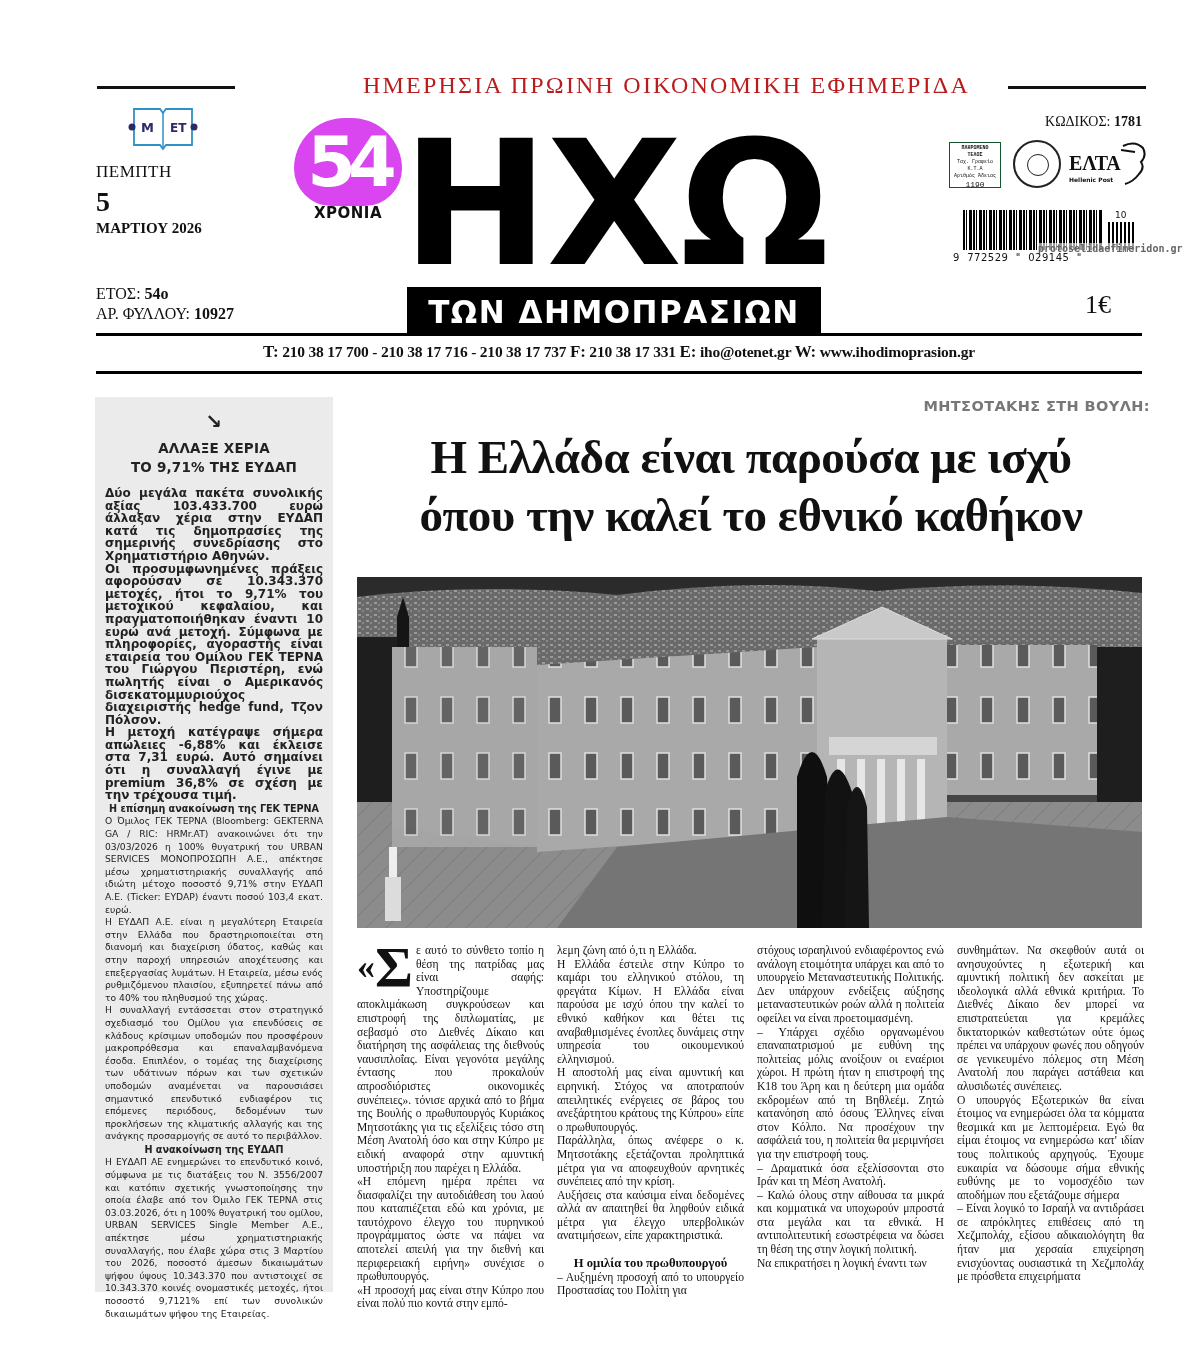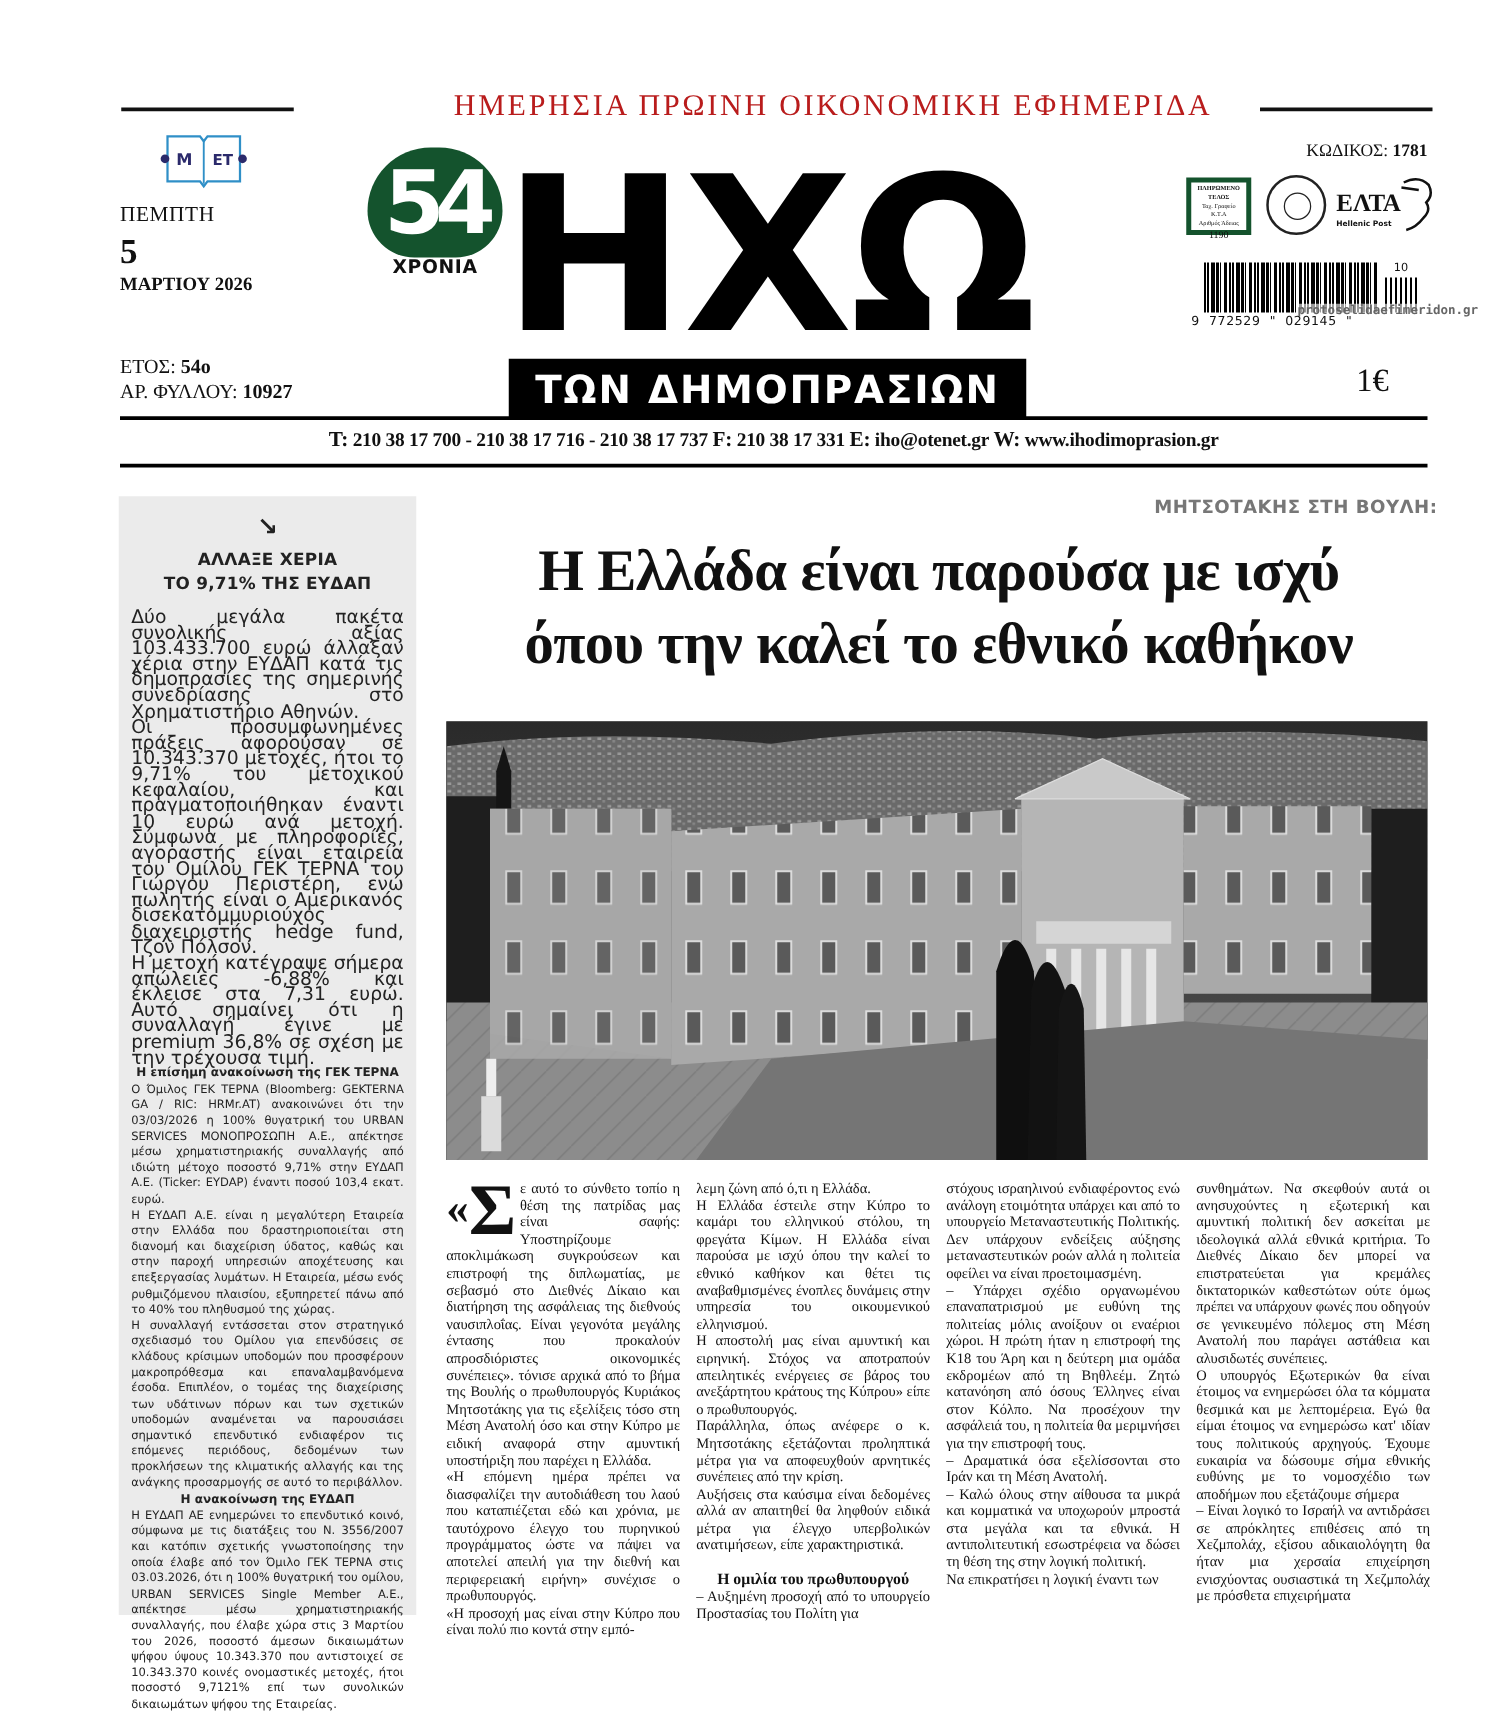--- a/index.html
+++ b/index.html
@@ -16,38 +16,38 @@
 
   .met-logo { position: absolute; left: 124px; top: 103px; width: 78px; height: 50px; }
   .left-info { position: absolute; left: 96px; top: 162px; font-family: "Liberation Serif", serif; }
   .weekday { font-size: 17px; letter-spacing: 0.5px; }
   .daynum { font-size: 28px; font-weight: bold; margin-top: 6px; line-height: 28px; }
   .month { font-size: 15px; font-weight: bold; margin-top: 4px; }
   .issue-info { position: absolute; left: 96px; top: 284px; font-size: 16px; line-height: 20px; }
   .issue-info b { font-weight: bold; }
 
   .badge-54 { position: absolute; left: 294px; top: 118px; width: 110px; height: 110px; }
-  .badge-circle { position: absolute; left: 0; top: 0; width: 108px; height: 88px; border-radius: 54px 54px 40px 40px; background: #14532d; overflow: hidden; }
+  .badge-circle { position: absolute; left: 0; top: 0; width: 108px; height: 88px; border-radius: 54px 54px 40px 40px; background: #d946ef; overflow: hidden; }
   .badge-num { position: absolute; left: 0; top: -6px; width: 108px; text-align: center; color: #fff;
     font-family: "DejaVu Sans", sans-serif; font-weight: bold; font-size: 70px; letter-spacing: -8px; line-height: 100px; }
   .badge-label { position: absolute; left: 0; top: 86px; width: 108px; text-align: center;
     font-family: "DejaVu Sans", sans-serif; font-weight: bold; font-size: 15px; letter-spacing: 0.5px; }
 
   .title-main { position: absolute; left: 402px; top: 120px; width: 420px; height: 170px;
     font-family: "DejaVu Sans", sans-serif; font-weight: bold; font-size: 172px; line-height: 170px;
     letter-spacing: -2px; color: #000; transform: scaleX(1.02); transform-origin: left top; white-space: nowrap; }
   .subtitle-bar { position: absolute; left: 407px; top: 287px; width: 414px; height: 48px; background: #000;
     color: #fff; font-family: "DejaVu Sans", sans-serif; font-weight: bold; font-size: 31px; line-height: 50px;
     text-align: center; letter-spacing: 1.5px; }
 
   .code-label { position: absolute; right: 58px; top: 114px; font-size: 14px; }
   .code-label b { font-weight: bold; }
   .stamps { position: absolute; left: 945px; top: 136px; width: 200px; height: 56px; }
-  .stamp-paid { position: absolute; left: 4px; top: 6px; width: 52px; height: 46px; border: 4px solid #14532d;
-    font-family: Liberation Serif, serif; font-size: 5px; text-align: center; line-height: 7px; padding-top: 2px; }
+  .stamp-paid { position: absolute; left: 4px; top: 6px; width: 52px; height: 46px; border: 1px solid #14532d;
+    font-family: Liberation Mono, monospace; font-size: 5px; text-align: center; line-height: 7px; padding-top: 2px; }
   .stamp-round { position: absolute; left: 68px; top: 4px; width: 48px; height: 48px; border-radius: 50%;
     border: 2px solid #222; }
   .stamp-round::after { content: ""; position: absolute; left: 12px; top: 12px; width: 20px; height: 20px; border-radius: 50%; border: 1px solid #222; }
   .elta-text { position: absolute; left: 124px; top: 16px; font-family: Liberation Serif, serif; font-weight: bold; font-size: 20px; }
   .elta-sub { position: absolute; left: 124px; top: 40px; font-family: "DejaVu Sans", sans-serif; font-size: 6px; font-weight: bold; }
   .elta-head { position: absolute; left: 176px; top: 4px; width: 26px; height: 48px; }
 
   .barcode { position: absolute; left: 953px; top: 210px; width: 200px; height: 56px; }
   .bars { position: absolute; left: 10px; top: 0; height: 40px; width: 140px;
     background: repeating-linear-gradient(90deg, #000 0 2px, #fff 2px 3px, #000 3px 4px, #fff 4px 6px, #000 6px 9px, #fff 9px 10px); }
@@ -62,21 +62,21 @@
   .contacts { position: absolute; left: 96px; top: 342px; width: 1046px; text-align: center;
     font-family: "Liberation Serif", serif; font-weight: bold; font-size: 15.5px; letter-spacing: -0.2px; white-space: nowrap; }
   .contacts .lbl { font-size: 17px; }
   .rule-thick-2 { position: absolute; left: 96px; top: 371px; width: 1046px; height: 3px; background: #000; }
 
   
   .sidebar { position: absolute; left: 95px; top: 397px; width: 238px; height: 895px; background: #ebebeb;
     font-family: "DejaVu Sans", sans-serif; color: #222; padding: 14px 10px 0 10px; }
   .sb-arrow { text-align: center; font-size: 20px; font-weight: bold; line-height: 20px; }
   .sb-title { text-align: center; font-weight: bold; font-size: 13.5px; line-height: 19px; margin-top: 8px; letter-spacing: 0.2px; }
-  .sb-p { font-size: 15px; line-height: 12.6px; text-align: justify; margin-top: 10px; }
+  .sb-p { font-size: 12px; line-height: 12.6px; text-align: justify; margin-top: 10px; font-weight: bold; }
   .sb-p p { margin: 0; }
   .sb-h { font-size: 9.6px; font-weight: bold; text-align: center; margin-top: 1px; line-height: 12.6px; }
   .sb-p2 { font-size: 9.2px; line-height: 12.6px; text-align: justify; }
   .sb-p2 p { margin: 0; }
 
   
   .kicker { position: absolute; left: 350px; top: 398px; width: 800px; text-align: right;
     font-family: "DejaVu Sans", sans-serif; font-weight: bold; font-size: 14.5px; color: #777; letter-spacing: 0.4px; }
   .headline { position: absolute; left: 356px; top: 428px; width: 790px; text-align: center;
     font-family: "Liberation Serif", serif; font-weight: bold; font-size: 47px; line-height: 58px; letter-spacing: -0.5px; }

